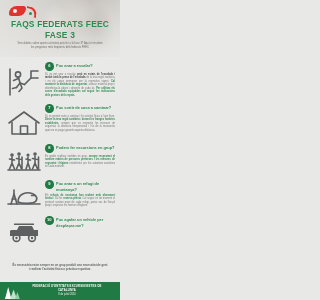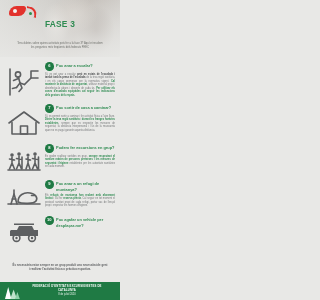--- a/index.html
+++ b/index.html
@@ -116,20 +116,21 @@
 
     <div class="logo">
       <div class="logo-shape">
         <div class="logo-eye"></div>
       </div>
       <div class="logo-swoosh"></div>
       <div class="logo-dot"></div>
     </div>
 
     <div class="hdr-title">
+      <span>FAQS FEDERATS FEEC</span>
       <span class="l2">FASE 3</span>
     </div>
 
     <div class="hdr-sub">Tens dubtes sobre quines activitats pots fer a la fase 3? Aquí et resolem les preguntes més freqüents dels federats FEEC</div>
   </div>
 
   <div class="faq">
 
     <div class="item">
       <div class="icon-col">

